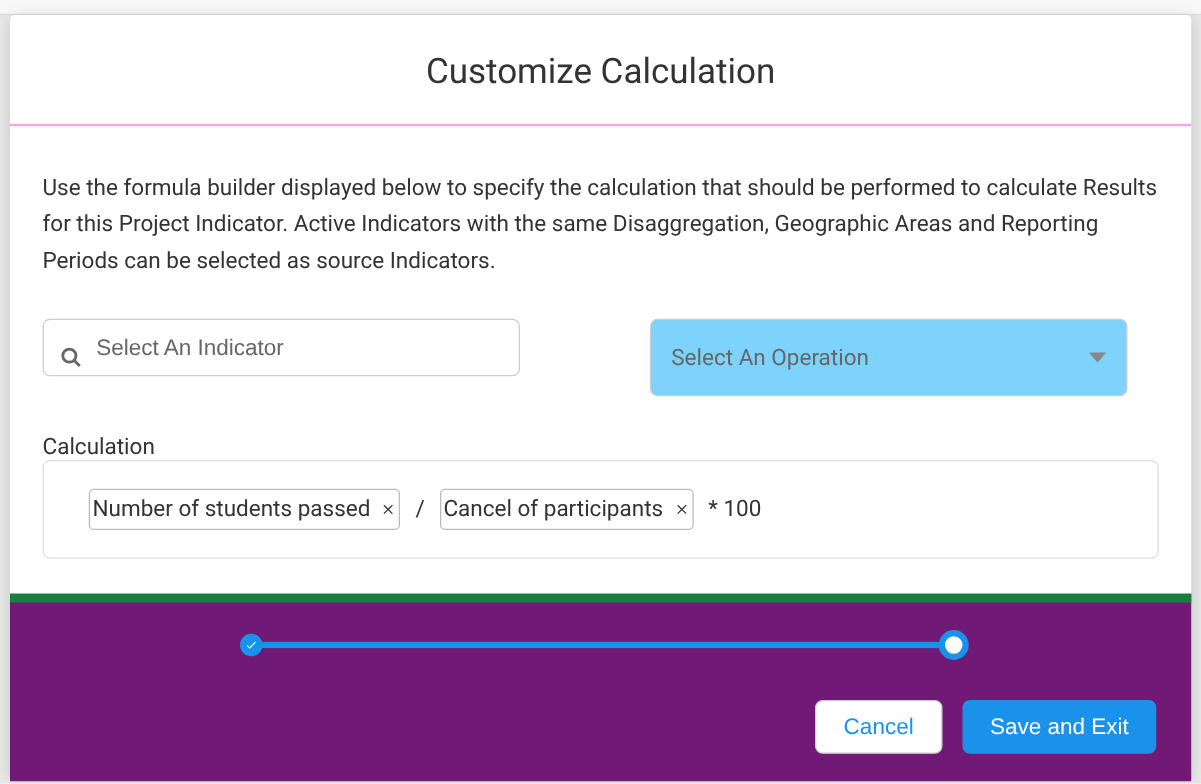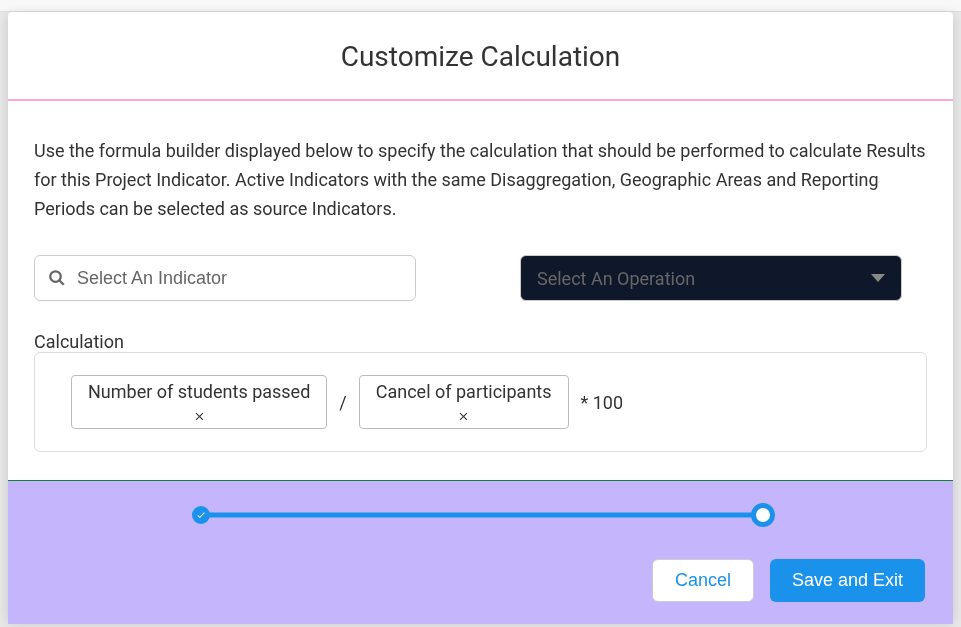--- a/index.html
+++ b/index.html
@@ -95,25 +95,25 @@
       font-size: 18px;
       color: #666;
       background: #fff;
     }
     .indicator-input::placeholder {
       color: #666;
     }
     .operation-select {
       position: relative;
       width: 382px;
-      height: 46px;
+      height: 62px;
       border: 1px solid #ccc;
       border-radius: 6px;
       padding: 0 44px 0 16px;
-      background: #0f172a;
+      background: #7dd3fc;
       display: flex;
       align-items: center;
       cursor: pointer;
     }
     .operation-select-text {
       font-size: 18px;
       color: #666;
     }
     .chevron-icon {
       position: absolute;
@@ -137,45 +137,44 @@
       display: flex;
       align-items: center;
       gap: 10px;
       flex-wrap: wrap;
     }
     .chip {
       display: inline-flex;
       align-items: center;
       border: 1px solid #bbb;
       border-radius: 4px;
-      padding: 5px 16px;
+      padding: 5px 2px;
       font-size: 18px;
       color: #333;
       gap: 8px;
       background: #fff;
-      flex-direction: column;
     }
     .chip-close {
       font-weight: bold;
       cursor: pointer;
       display: inline-flex;
       align-items: center;
     }
     .chip-close svg {
       width: 13px;
       height: 13px;
     }
     .operator-text {
       font-size: 18px;
       color: #333;
       padding: 0 2px;
     }
     .modal-footer {
-      background: #c4b5fd;
-      border-top: 1px solid #15803d;
+      background: #701a75;
+      border-top: 7px solid #15803d;
       padding: 24px 28px 22px;
     }
     .progress-track {
       position: relative;
       height: 20px;
       margin: 0 150px 34px;
     }
     .progress-line {
       position: absolute;
       top: 50%;

